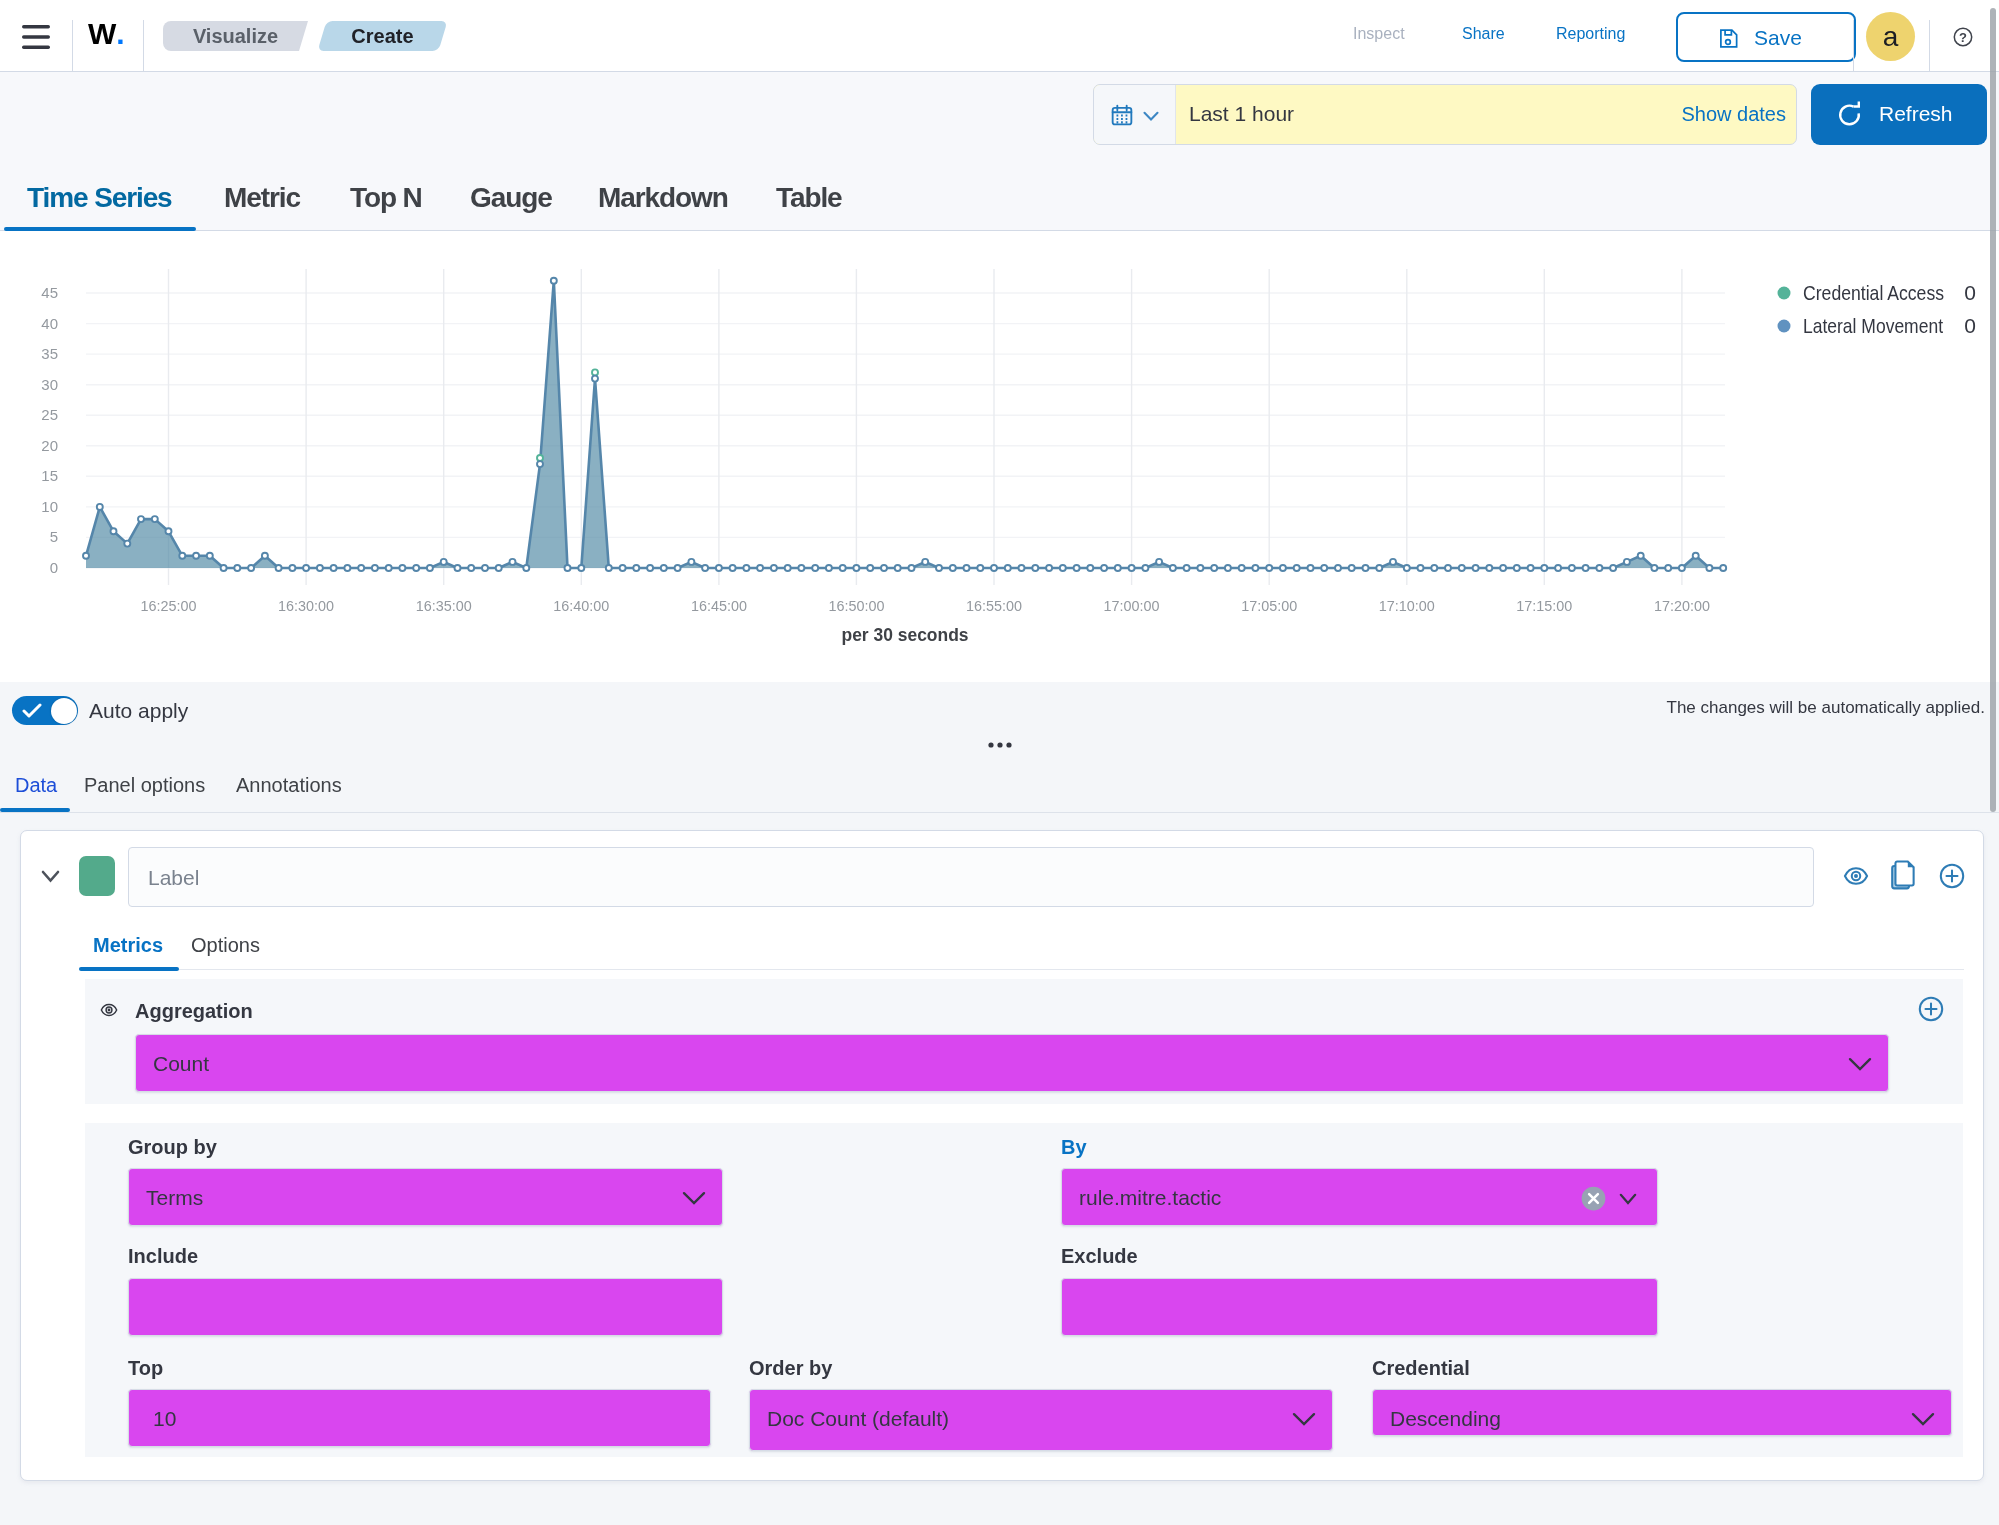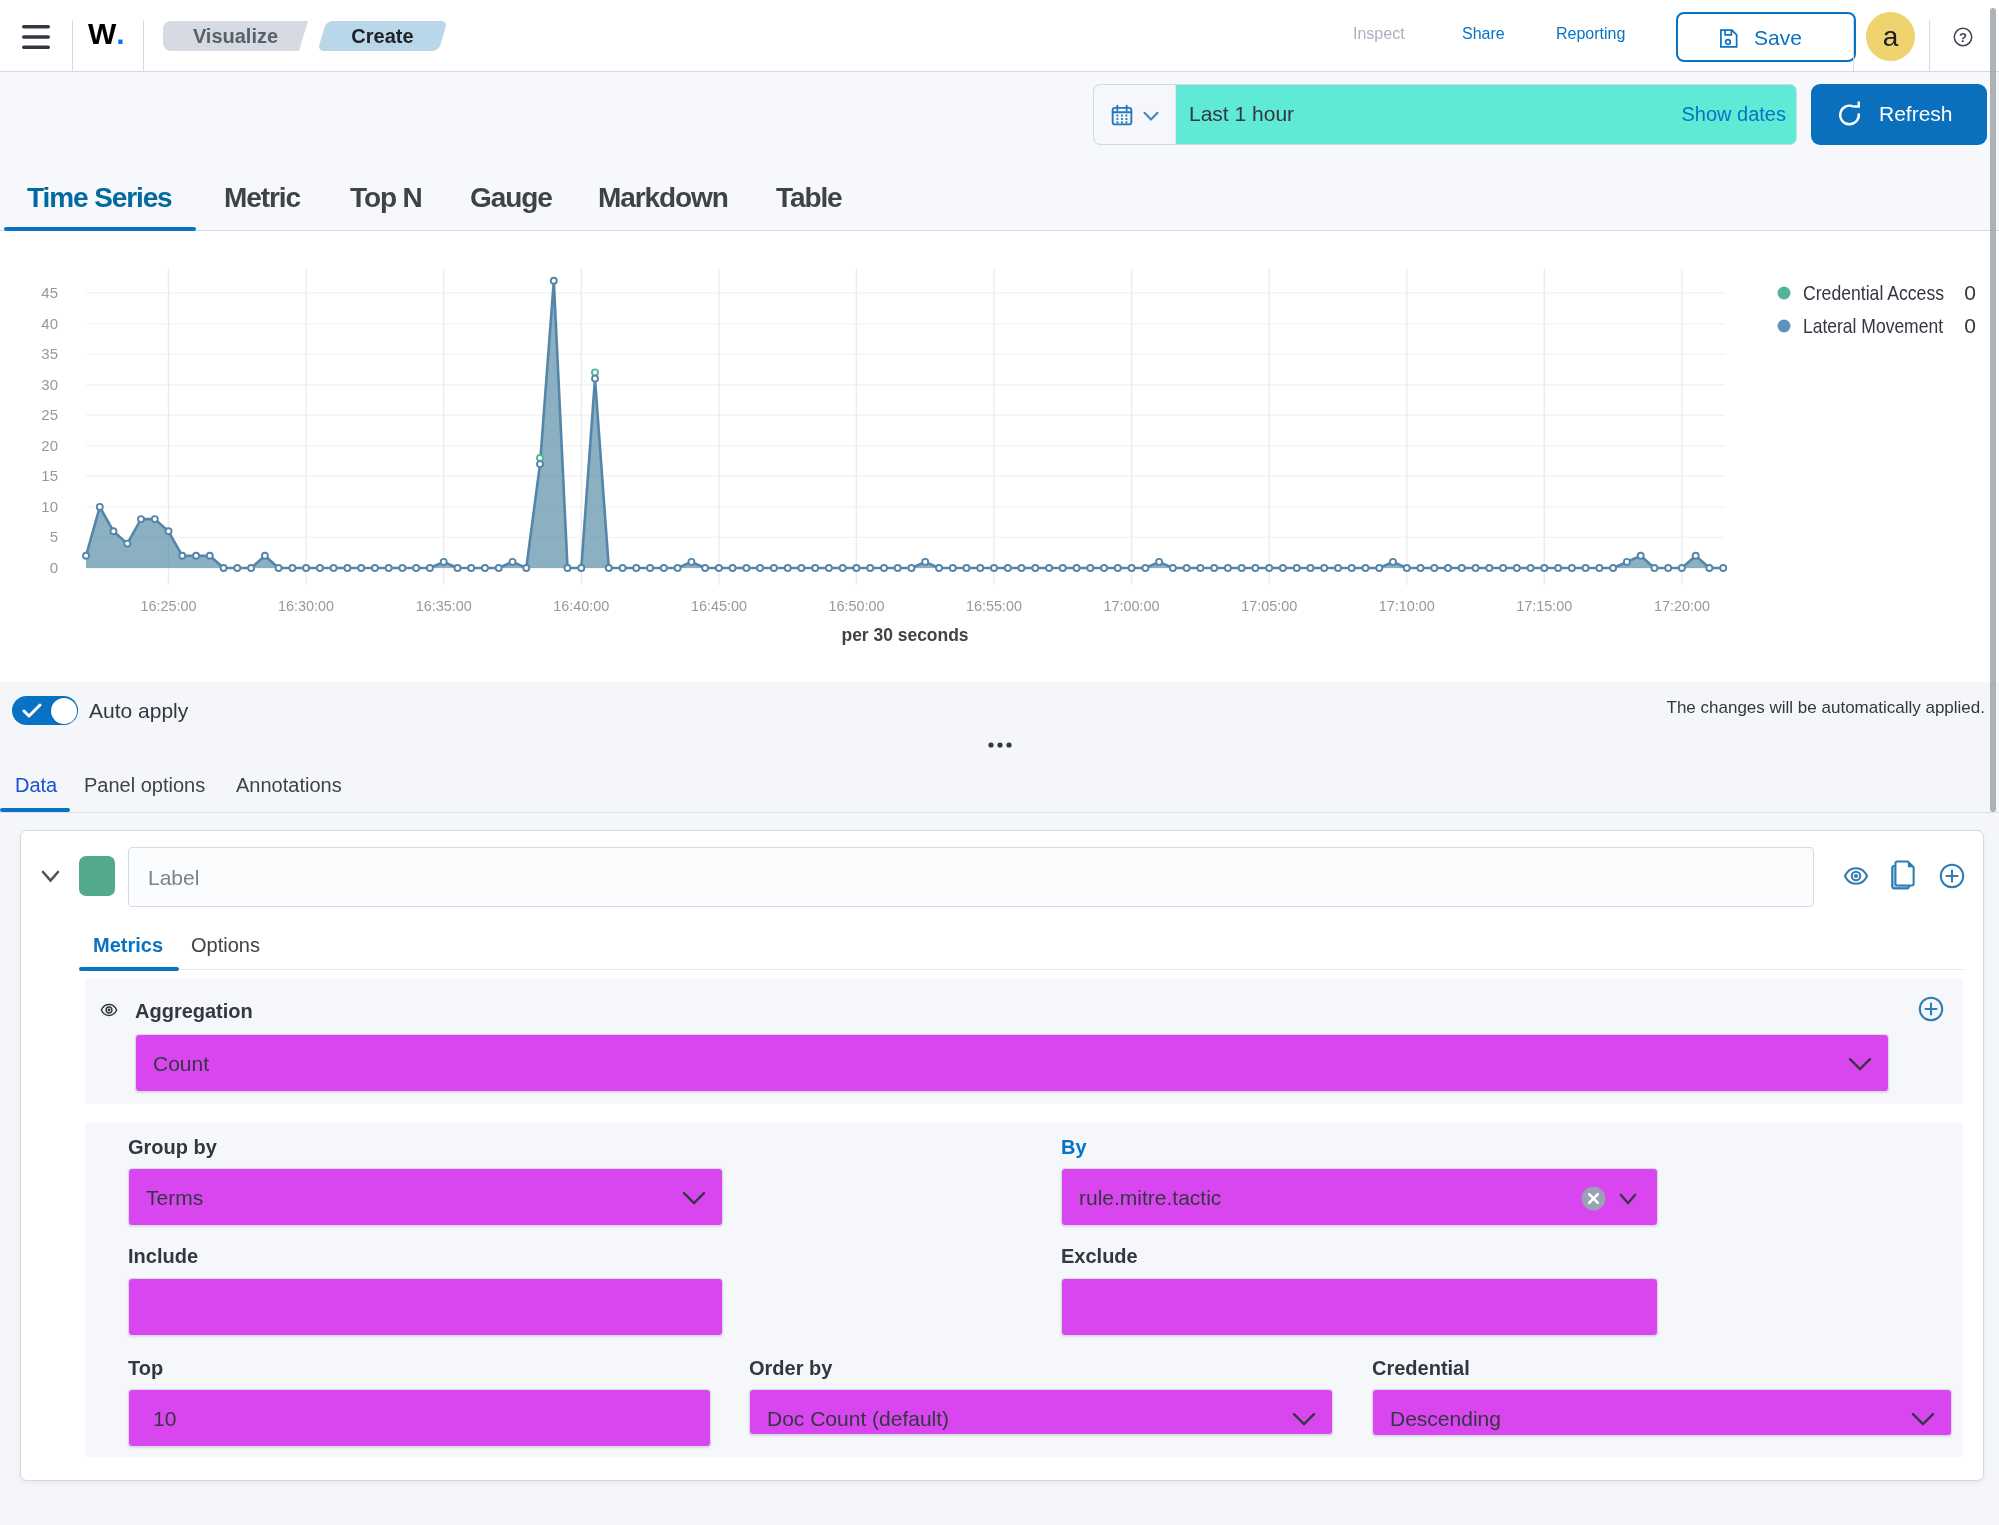--- a/index.html
+++ b/index.html
@@ -19,21 +19,21 @@
 .crumb.sel { background:#b9d7e9; color:#202228; transform:skewX(-16.7deg); border-radius:6px; }
 .crumb.sel span { display:block; transform:skewX(16.7deg); }
 .hlink { position:absolute; top:25px; font-size:16px; color:#0873c4; }
 #savebtn { position:absolute; left:1676px; top:12px; width:180px; height:50px; border:2px solid #0873c4;
   border-radius:8px; background:#fff; }
 #avatar { position:absolute; left:1866px; top:12px; width:49px; height:49px; border-radius:50%;
   background:#eed36e; text-align:center; line-height:49px; font-size:28px; color:#1c1e24; }
 
 #band { position:absolute; left:0; top:72px; width:1999px; height:159px; background:#f7f8fb;
   border-bottom:1px solid #d3dae6; }
-#datebar { position:absolute; left:1093px; top:12px; width:704px; height:61px; background:#5eead4;
+#datebar { position:absolute; left:1093px; top:12px; width:704px; height:61px; background:#fef9c3;
   border:1px solid #d3dae6; border-radius:7px; }
 #dateprep { position:absolute; left:0; top:0; width:82px; height:59px; background:#f5f7fa;
   border-right:1px solid #e0e5ec; border-radius:6px 0 0 6px; }
 #lasthour { position:absolute; left:95px; top:17px; font-size:21px; color:#343741; }
 #showdates { position:absolute; right:10px; top:18px; font-size:20px; color:#0873c4; font-weight:500; }
 #refresh { position:absolute; left:1811px; top:12px; width:176px; height:61px; background:#0a6fbd;
   border-radius:9px; color:#fff; }
 #refresh span { position:absolute; left:68px; top:18px; font-size:21px; }
 .viztab { position:absolute; top:110px; font-size:28px; font-weight:bold; color:#3f4247; letter-spacing:-1.1px;}
 .viztab.on { color:#0369a1; }
@@ -427,21 +427,21 @@
       </div>
       <span class="flabel" style="left:43px;top:122px">Include</span>
       <div class="field" style="left:43px;top:155px;width:595px;height:58px"></div>
       <span class="flabel" style="left:976px;top:122px">Exclude</span>
       <div class="field" style="left:976px;top:155px;width:597px;height:58px"></div>
       <span class="flabel" style="left:43px;top:234px">Top</span>
       <div class="field" style="left:43px;top:266px;width:583px;height:58px">
             <span class="txt" style="left:24px">10</span>
           </div>
       <span class="flabel" style="left:664px;top:234px">Order by</span>
-      <div class="field" style="left:664px;top:266px;width:584px;height:46px">
+      <div class="field" style="left:664px;top:266px;width:584px;height:62px">
         <span class="txt">Doc Count (default)</span>
         <svg class="chev" style="right:16px;top:22px" width="24" height="15" viewBox="0 0 24 15" fill="none" stroke="#343741" stroke-width="2.4" stroke-linecap="round">
               <path d="M2 2.2 L12 12 L22 2.2"></path>
             </svg>
       </div>
       <span class="flabel" style="left:1287px;top:234px">Credential</span>
       <div class="field" style="left:1287px;top:266px;width:580px;height:47px">
         <span class="txt">Descending</span>
         <svg class="chev" style="right:16px;top:22px" width="24" height="15" viewBox="0 0 24 15" fill="none" stroke="#343741" stroke-width="2.4" stroke-linecap="round">
               <path d="M2 2.2 L12 12 L22 2.2"></path>

